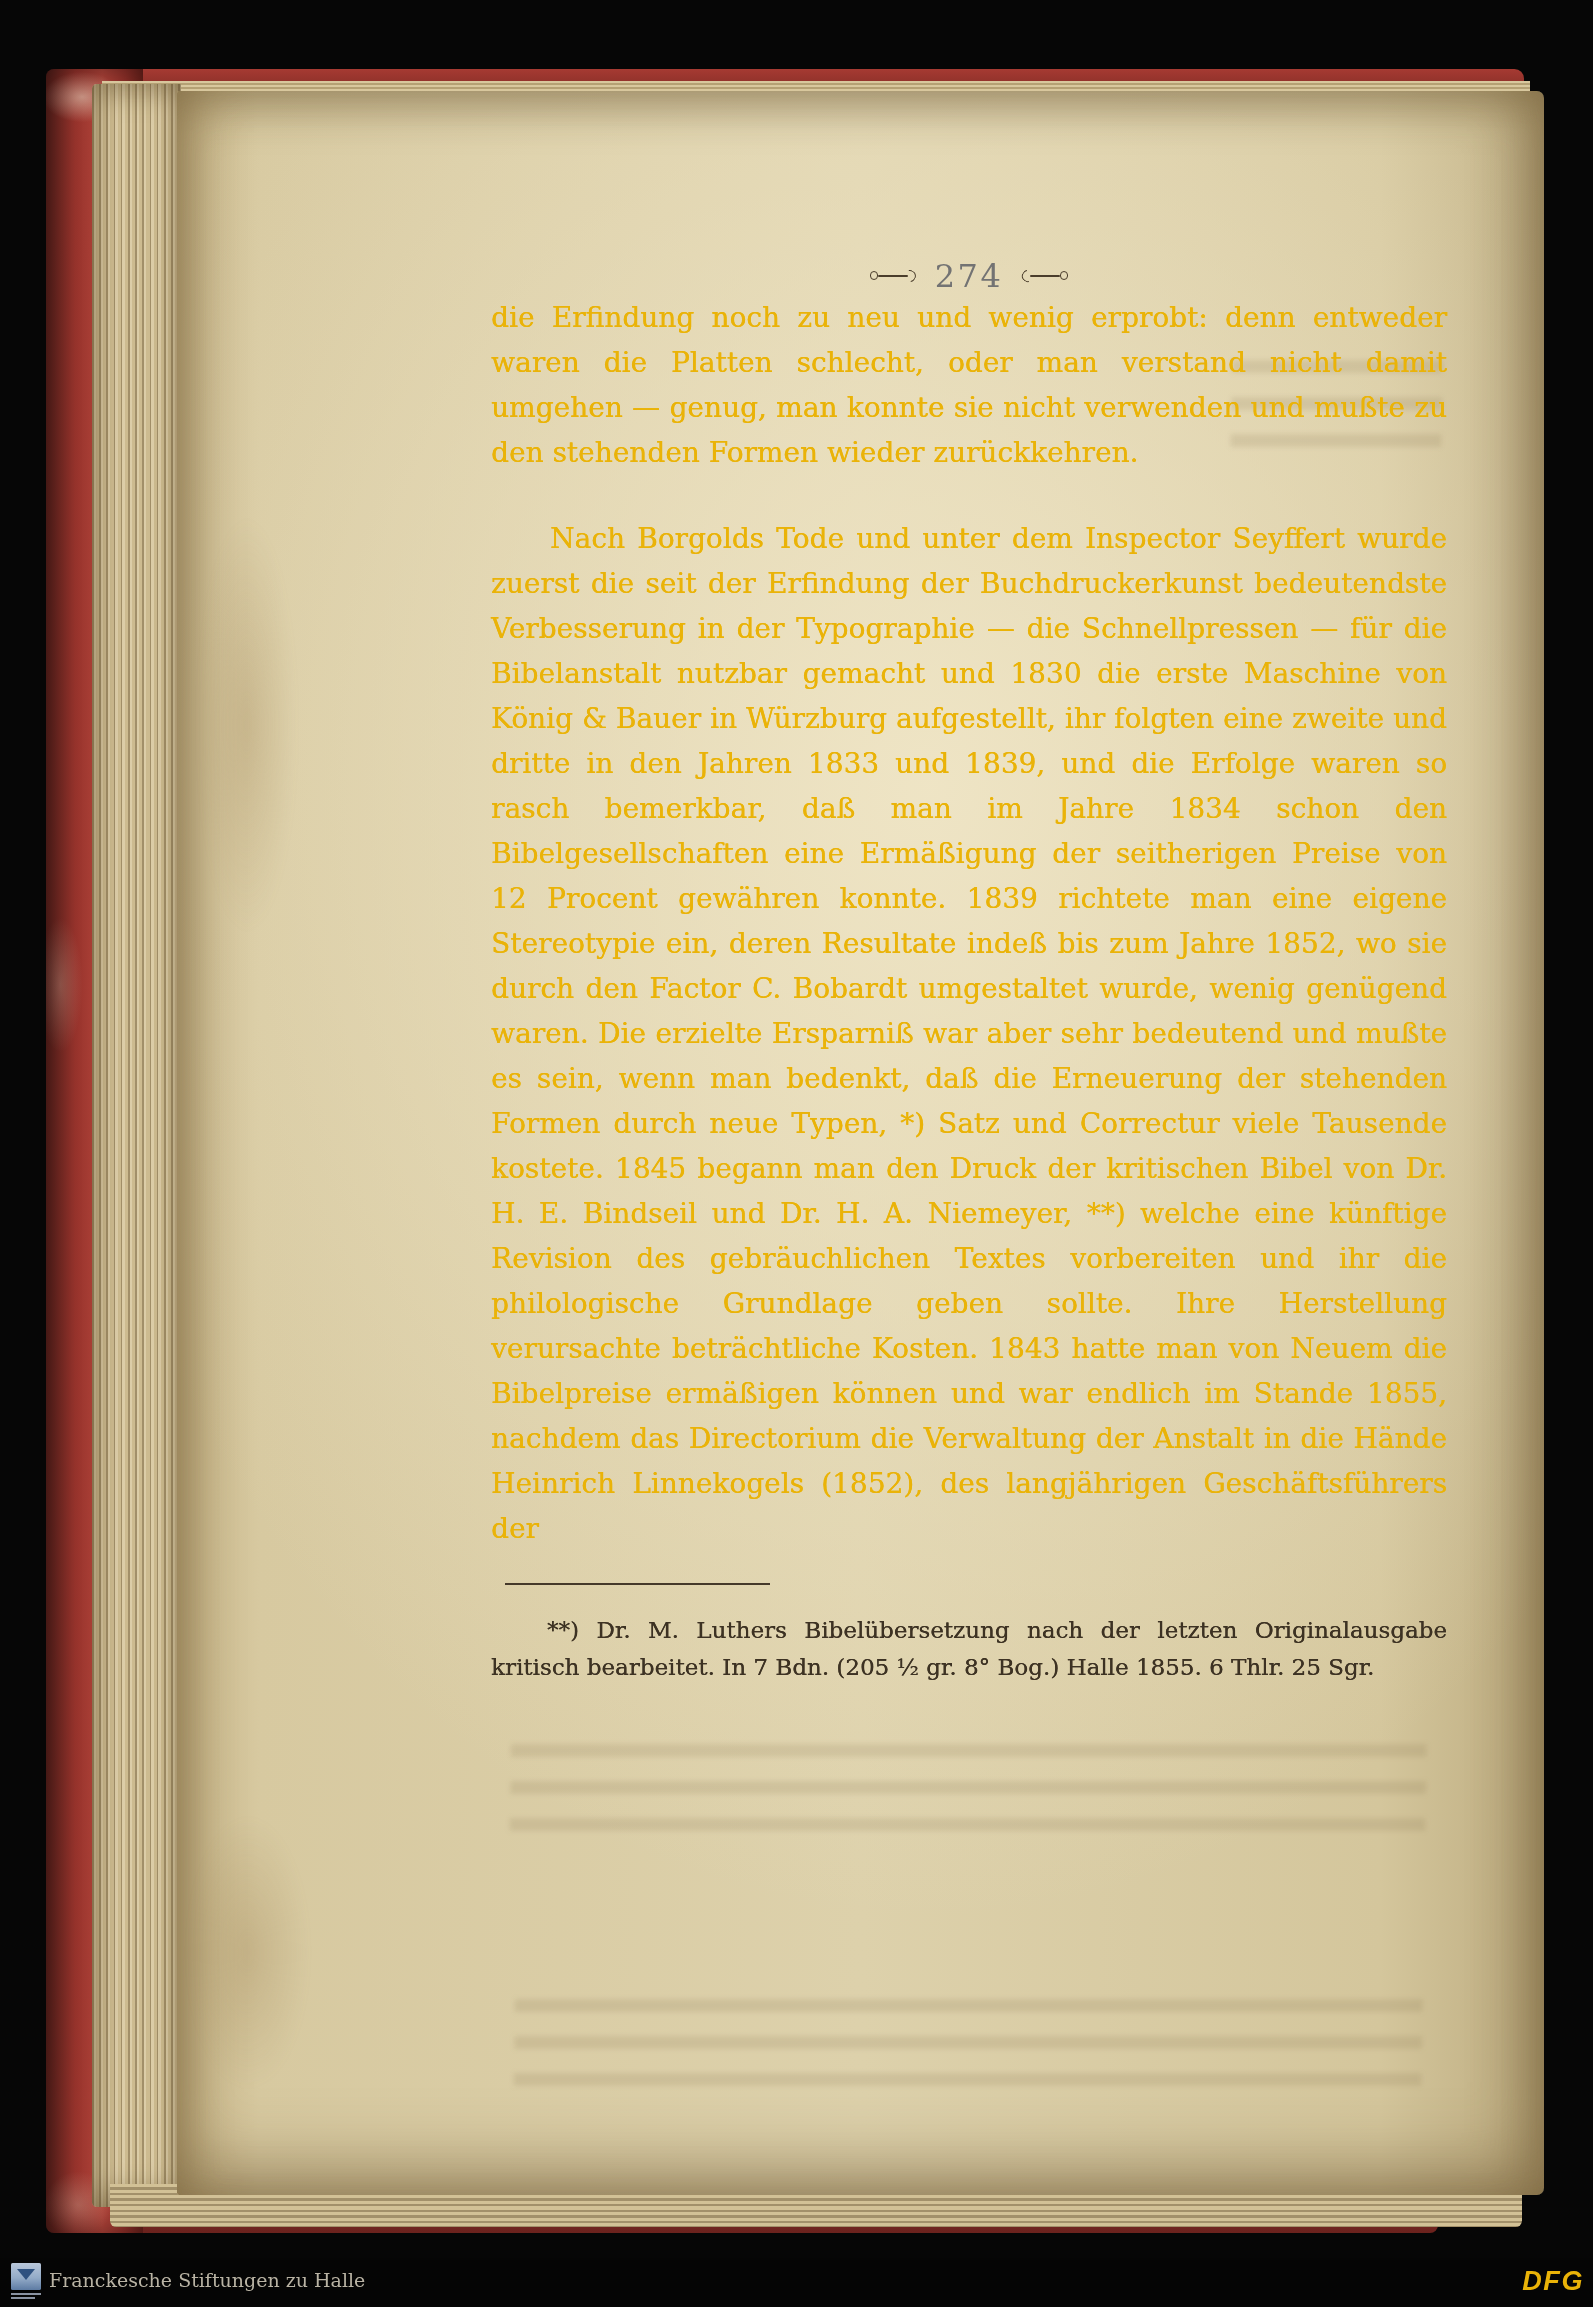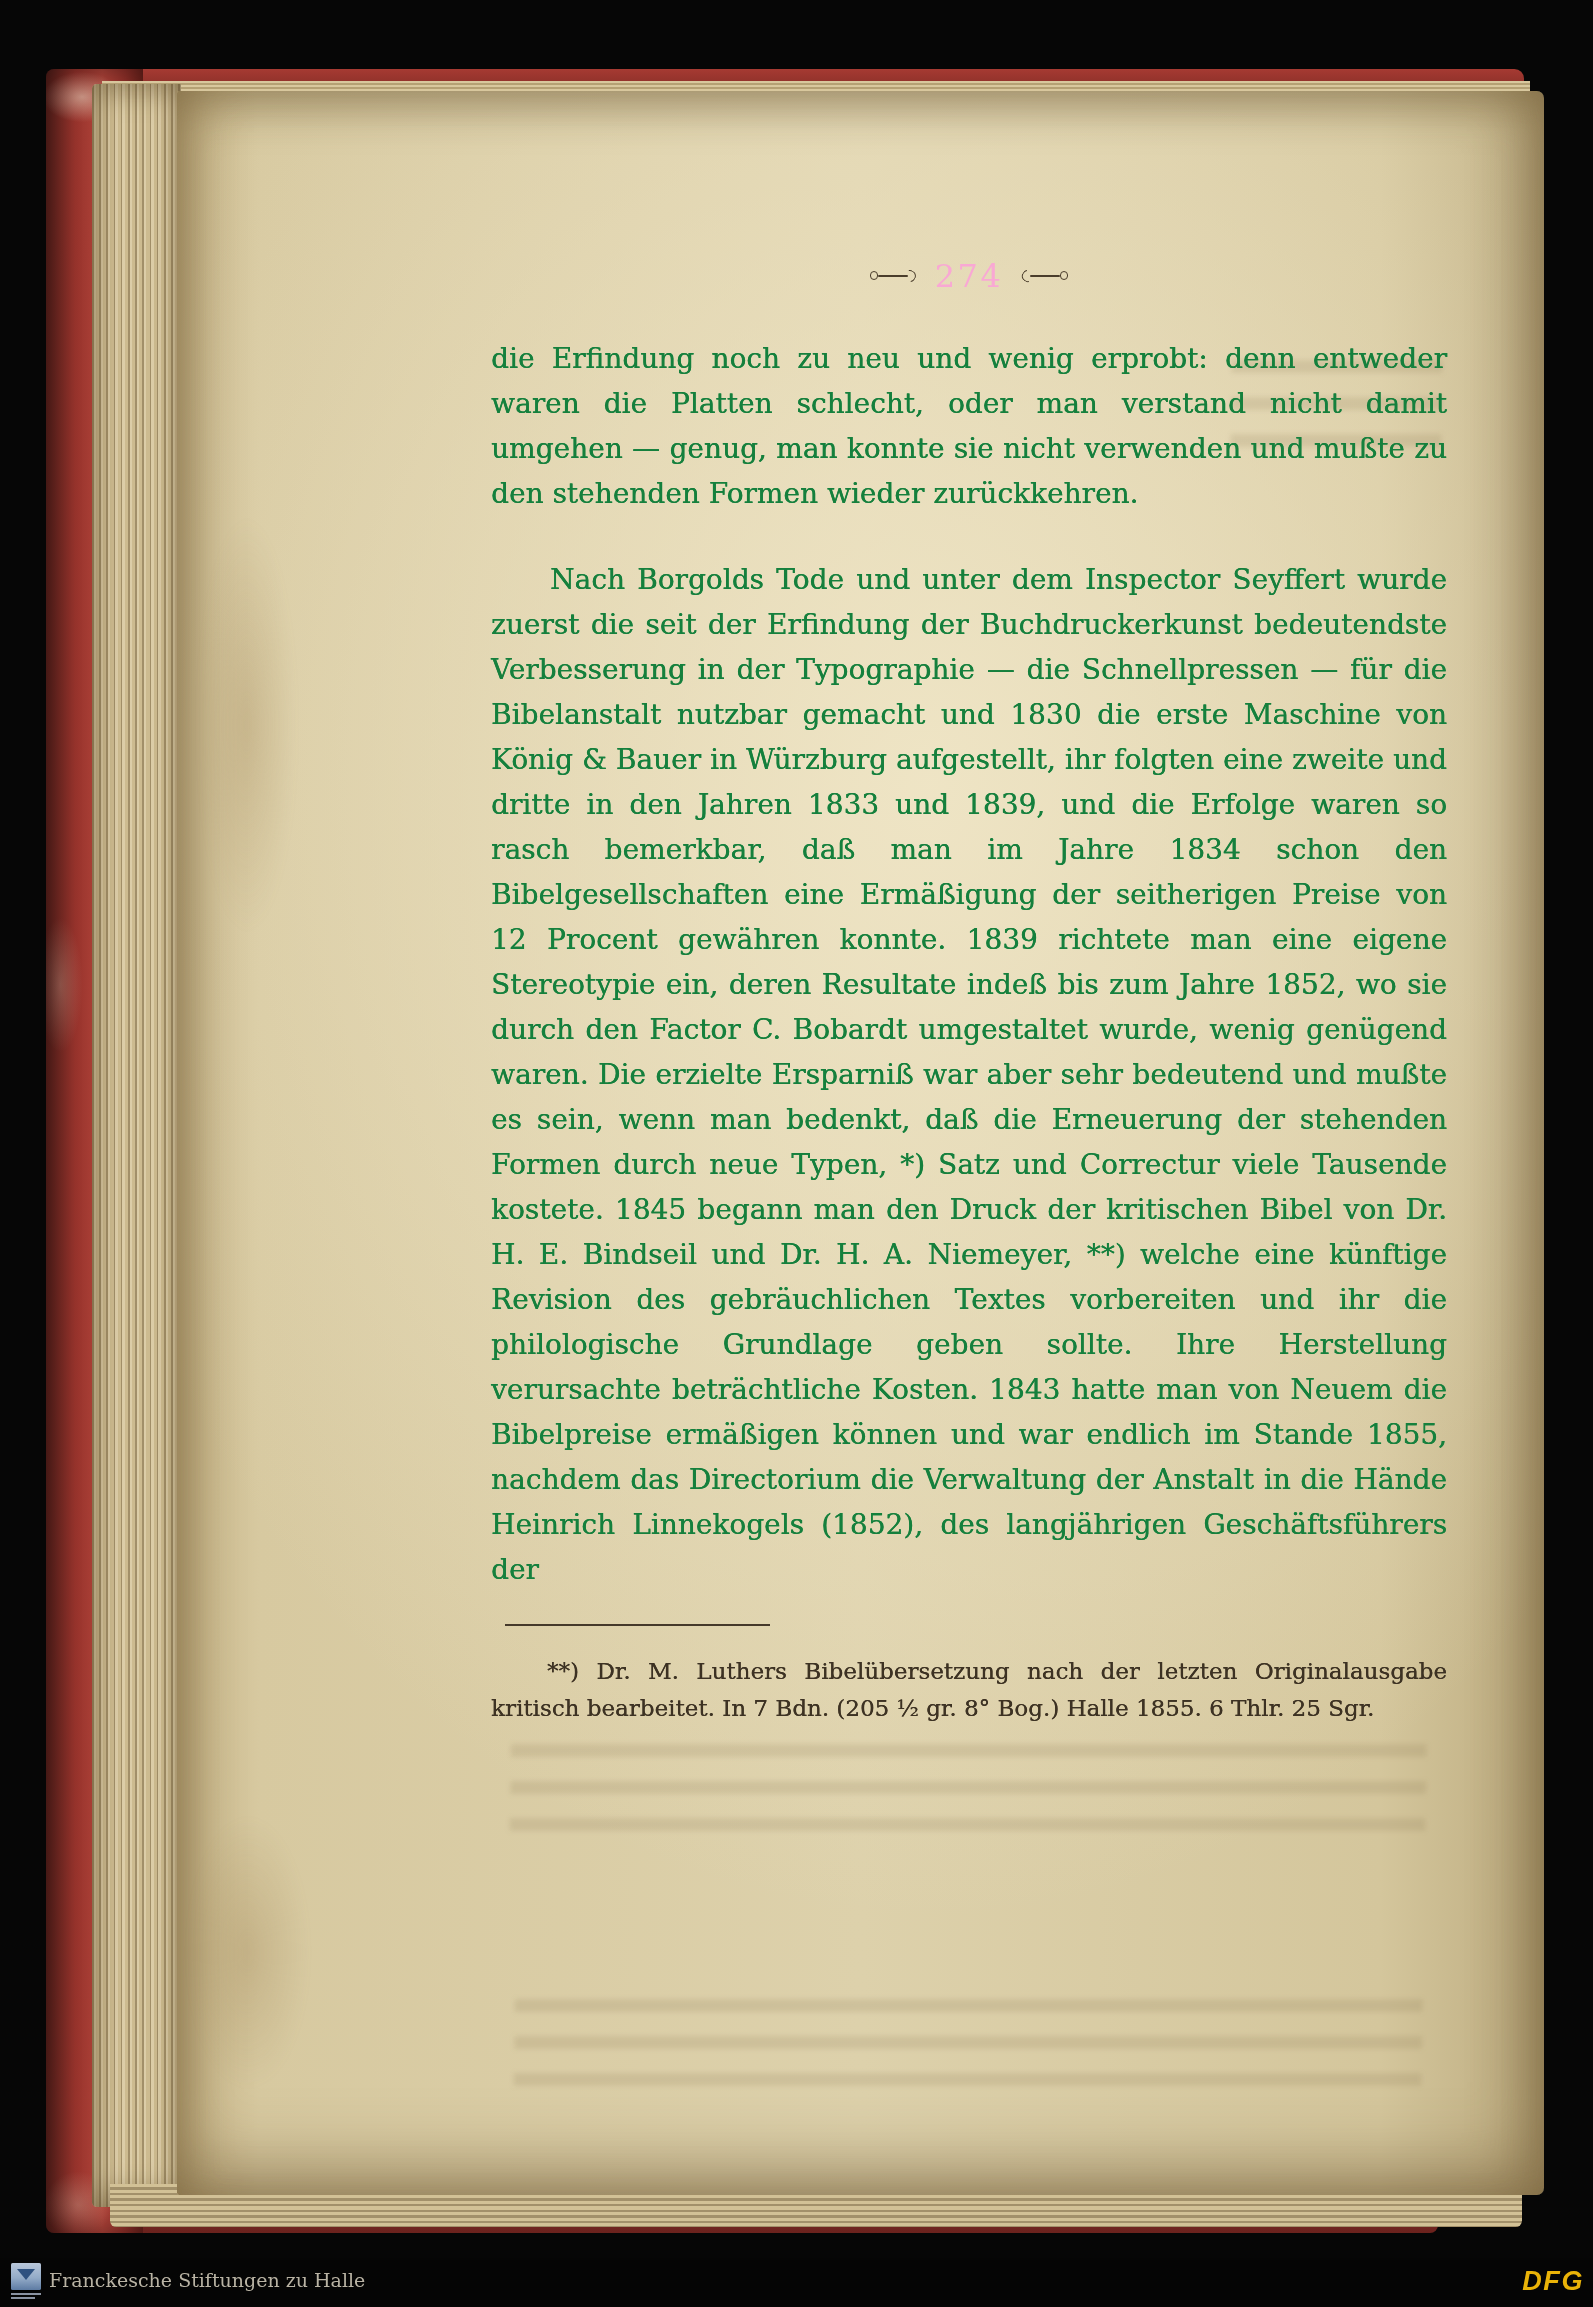--- a/index.html
+++ b/index.html
@@ -47,34 +47,34 @@
   .ghost.g2{left:510px;top:1744px;width:916px;height:105px;}
   .ghost.g3{left:514px;top:1999px;width:908px;height:110px;}
   .stain{position:absolute;filter:blur(4.8px);
     background:radial-gradient(closest-side, rgba(140,110,62,.24), rgba(0,0,0,0));}
   .stain.s1{left:188px;top:1817px;width:120px;height:271px;}
   .stain.s2{left:199px;top:518px;width:96px;height:414px;}
 
   
   .content{position:absolute;left:491px;top:257px;width:956px;color:#3a2f21;}
   .page-head{display:flex;justify-content:center;align-items:center;gap:19px;
-    color:#f9a8d4;margin-bottom:41px;}
+    color:#737373;}
   .page-num{font-size:32px;letter-spacing:2.4px;}
   .orn{position:relative;width:46px;height:11px;}
   .orn .line{position:absolute;top:4.8px;left:8px;right:8px;height:1.6px;background:#4a3d2b;border-radius:1.6px;}
   .orn .dot{position:absolute;top:0.8px;width:6.4px;height:6.4px;border:1.6px solid #4a3d2b;border-radius:50%;}
   .orn.left .dot{left:0;}
   .orn.left .curl{position:absolute;right:0;top:-0.8px;width:9.6px;height:9.6px;border:1.6px solid #4a3d2b;
      border-radius:50%;border-left-color:transparent;border-bottom-color:transparent;transform:rotate(35deg);}
   .orn.right .dot{right:0;}
   .orn.right .curl{position:absolute;left:0;top:-0.8px;width:9.6px;height:9.6px;border:1.6px solid #4a3d2b;
      border-radius:50%;border-right-color:transparent;border-top-color:transparent;transform:rotate(35deg);}
 
   p.main{font-size:28px;line-height:45px;text-align:justify;margin:0;
-    color:#15803d;text-shadow:0.3px 0 currentColor;}
+    color:#eab308;text-shadow:0.3px 0 currentColor;}
   p.main.p1{margin-bottom:8px;}
   p.main.p2{text-indent:59px;margin-top:41px;}
 
   .fn-sep{width:265px;height:2.4px;background:#45392a;margin:32px 0 27px 14.3px;}
   p.foot{font-size:23px;line-height:37px;text-align:justify;margin:0 0 12.8px;
     color:#3d3223;text-indent:56px;text-shadow:0.2px 0 currentColor;}
 
   
   .footer{position:absolute;left:0;top:2258px;width:1594px;height:49px;background:#050505;padding-left:22px;}
   .logo{position:absolute;left:11px;top:4.8px;width:30px;height:27px;

